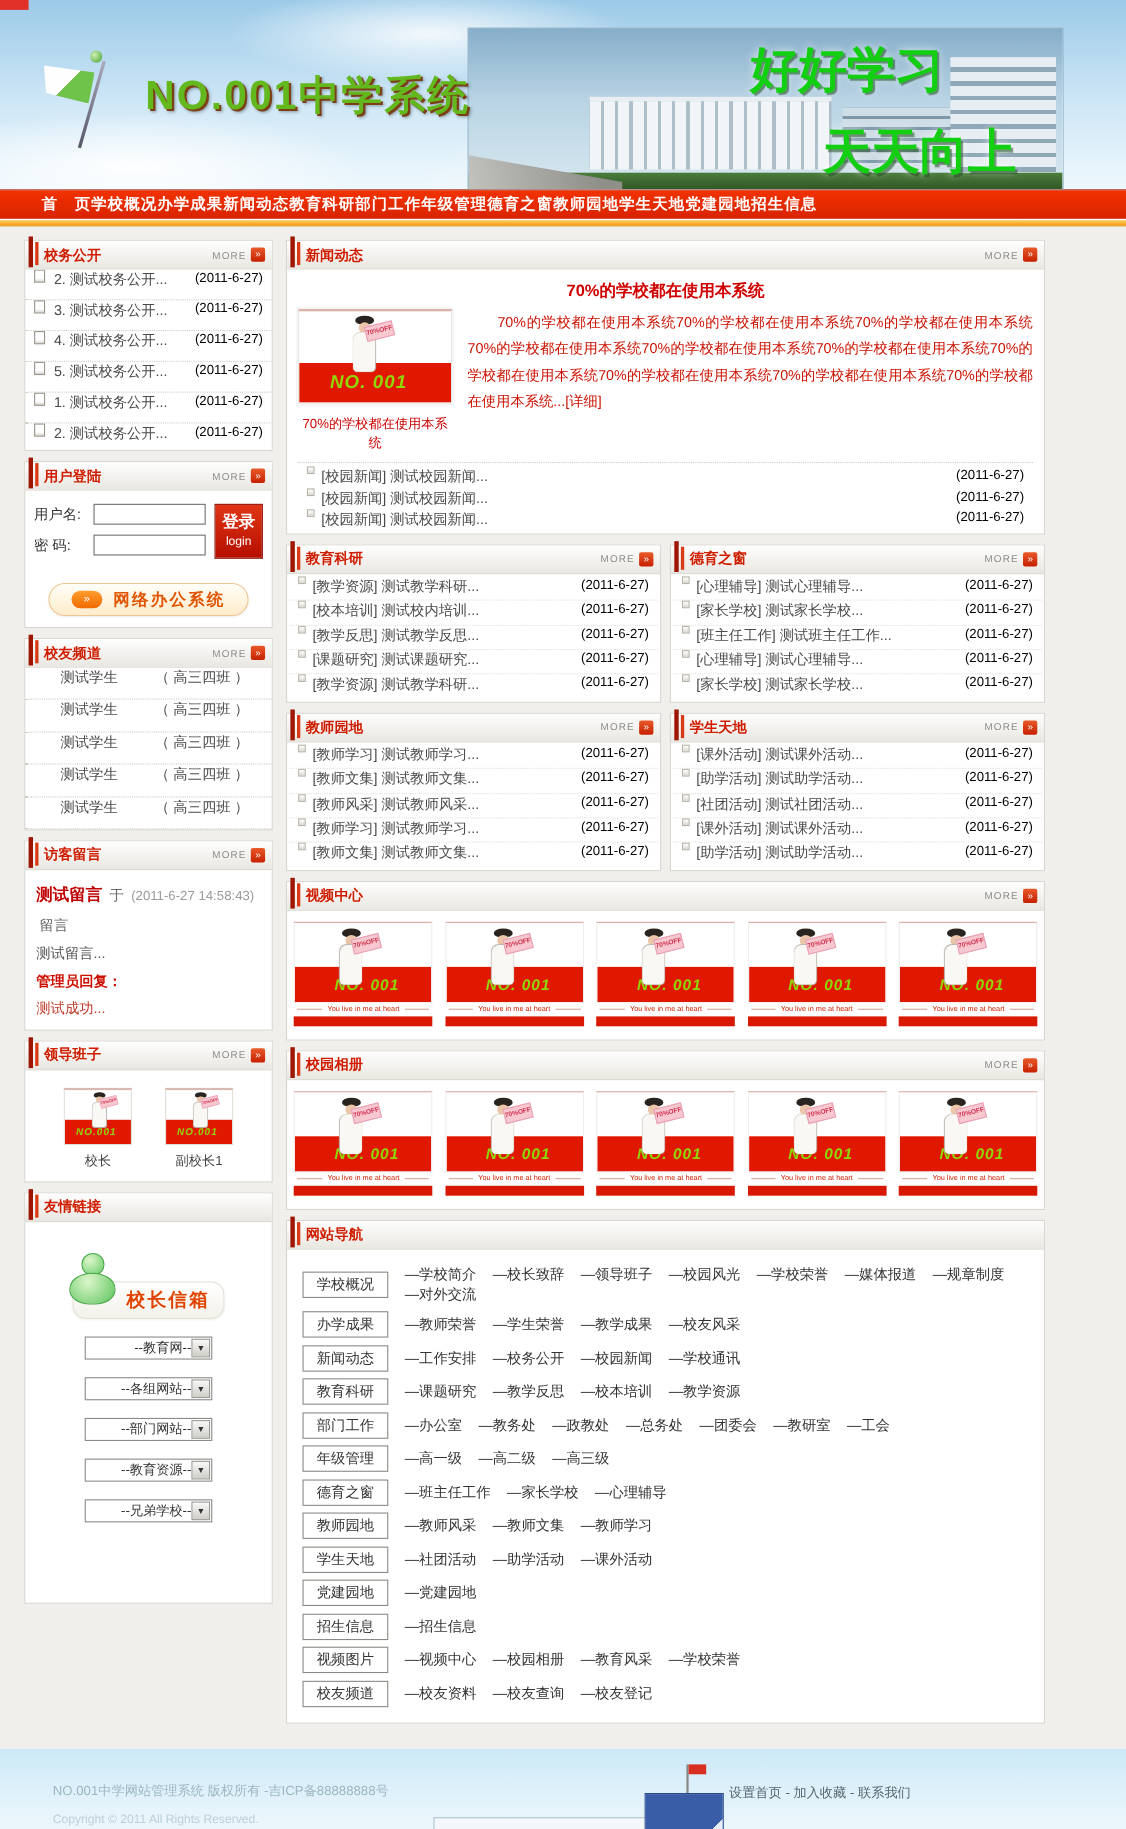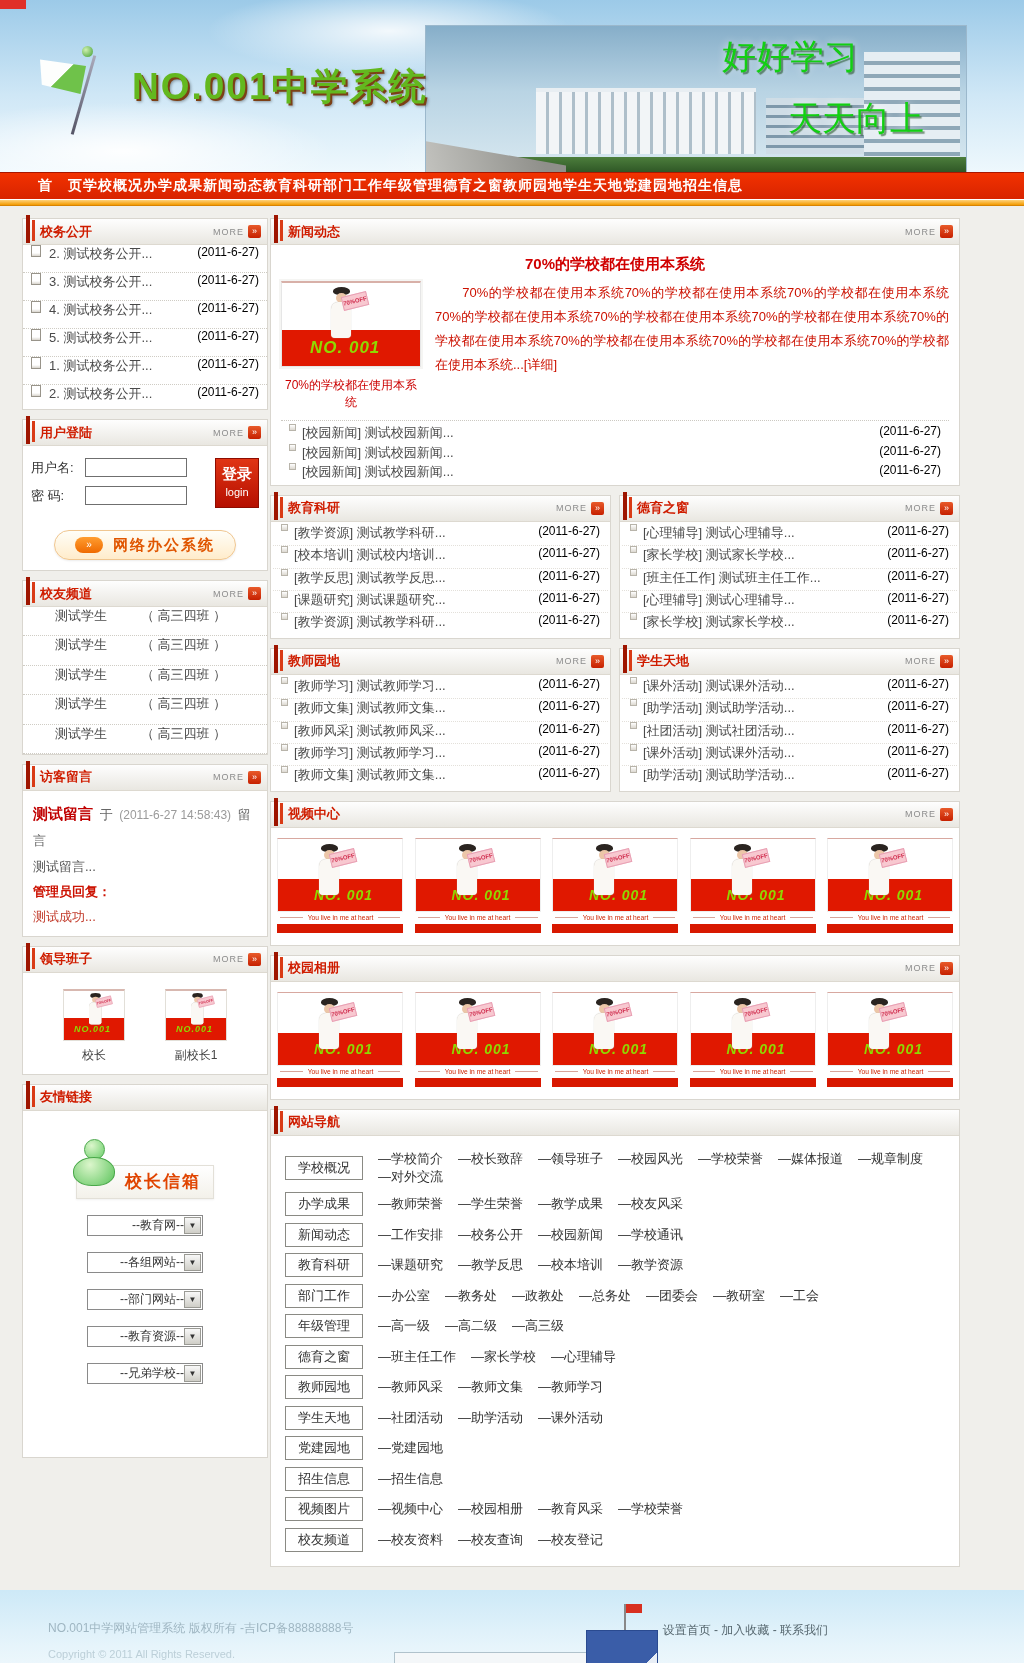--- a/index.html
+++ b/index.html
@@ -27,31 +27,31 @@
 .hp-road{position:absolute;left:0;bottom:0;width:140px;height:44px;
  background:linear-gradient(75deg,#c2c2be,#8f8f8a 80%);clip-path:polygon(0 30%,100% 85%,100% 100%,0 100%)}
 .flag{position:absolute;left:52px;top:44px;width:70px;height:96px;z-index:3}
 .flag .pole{position:absolute;left:30px;top:10px;width:3px;height:82px;background:linear-gradient(#aab,#556);transform:rotate(16deg)}
 .flag .ball{position:absolute;left:30px;top:2px;width:11px;height:11px;border-radius:50%;
  background:radial-gradient(circle at 35% 35%,#cff0b0,#3f9e2f)}
 .flag .cloth{position:absolute;left:-12px;top:14px;width:46px;height:36px;
  background:linear-gradient(135deg,#fdfefd 48%,#6fc24a 49%);clip-path:polygon(0 4%,100% 22%,88% 100%,4% 74%)}
 .logo-text{position:absolute;left:132px;top:62px;z-index:3;font-size:37px;font-weight:bold;color:#63b81e;letter-spacing:2px;
  text-shadow:2px 2px 0 #7c4016,3px 3px 3px rgba(0,0,0,.35)}
-.slogan{position:absolute;right:100px;top:34px;z-index:4;font-weight:normal;font-size:34px;color:#12cf12;
+.slogan{position:absolute;right:100px;top:34px;z-index:4;font-weight:bold;font-size:44px;color:#12cf12;
  text-shadow:2px 2px 1px rgba(20,70,20,.55),0 0 8px rgba(255,255,255,.75)}
 .slogan .l2{margin-left:66px;margin-top:16px}
 
 .nav{height:27px;background:linear-gradient(#f23200,#d82300);border-top:1px solid #a81600;
  display:flex;justify-content:flex-start;align-items:center;padding:0 38px}
 .nav .nav-item{color:#fff;font-size:14px;font-weight:bold;letter-spacing:1px;cursor:pointer;white-space:nowrap}
 .nav-strip{height:7px;background:linear-gradient(#ffd27a,#f29a00);border-top:1px solid #fff;border-bottom:1px solid #d88400}
 
 .main{background:#f0efeb;padding:12px 0 14px 22px;display:flex;align-items:flex-start}
-.col-left{width:246px;margin-right:2px;flex:none}
+.col-left{width:226px;margin-right:12px;flex:none}
 .col-right{width:690px;flex:none}
 .box{background:#fff;border:1px solid #d9d6cf;margin-bottom:9px}
 .box-hd{position:relative;height:26px;background:linear-gradient(#fefefe,#e9e7e1);border-bottom:1px solid #ddd9d0;
  display:flex;align-items:center;padding-left:17px}
 .box-hd::before{content:"";position:absolute;left:3px;top:-4px;width:4px;height:28px;background:#9e1500}
 .box-hd::after{content:"";position:absolute;left:9px;top:1px;width:3px;height:21px;background:#d93b16}
 .hd-title{color:#cf1d00;font-size:13px;font-weight:bold}
 .hd-more{margin-left:auto;display:flex;align-items:center;margin-right:6px;cursor:pointer}
 .hd-more .mtxt{font-size:9px;color:#8c8c8c;letter-spacing:1px;margin-right:4px}
 .hd-more .mbtn{width:13px;height:13px;border-radius:2px;background:linear-gradient(#e85a2a,#c62000);
@@ -96,21 +96,21 @@
 .leader{text-align:center;cursor:pointer}
 .lthumb{width:62px;height:52px;border:1px solid #e2dfd8;border-top:2px solid #d8b8b0;background:#fff;position:relative;margin:0 auto;overflow:hidden}
 .lthumb .redband{height:22px}
 .lthumb .redband span{font-size:9px;margin-left:10px}
 .lthumb .girl{transform:scale(.62);transform-origin:40% 0;left:14px;top:2px}
 .leader .cap{font-size:12px;color:#444;margin-top:6px}
 
 .links-box{min-height:374px}
 .links-bd{padding:40px 0 10px;text-align:center}
 .mailbox{position:relative;width:138px;height:34px;margin:14px auto 4px;cursor:pointer;
- background:linear-gradient(#fff,#f3f1ea);border:1px solid #e3e0d8;border-radius:0;
+ background:linear-gradient(#fff,#f3f1ea);border:1px solid #e3e0d8;border-radius:12px;
  display:flex;align-items:center;justify-content:flex-end;padding-right:12px;box-shadow:0 1px 2px rgba(0,0,0,.06)}
 .mailbox .mtxt2{color:#e04400;font-weight:bold;font-size:17px;letter-spacing:2px}
 .person-icon{position:absolute;left:-8px;top:-27px;width:50px;height:58px}
 .person-icon .phead{width:21px;height:21px;border-radius:50%;margin:0 auto;border:1px solid #4aa84a;
  background:radial-gradient(circle at 35% 30%,#dcf6cc,#66cc66)}
 .person-icon .pbody{width:42px;height:29px;border-radius:50% 50% 45% 45%;margin:-3px auto 0;border:1px solid #4aa84a;
  background:radial-gradient(circle at 40% 25%,#dcf6cc,#5cc45c)}
 .fselect{width:116px;height:21px;border:1px solid #8a8a8a;margin:16px auto 0;background:#fff;cursor:pointer;
  display:flex;align-items:center;font-size:12px;color:#333}
 .fselect .ftxt{flex:1;text-align:right;padding-left:5px;white-space:nowrap}

